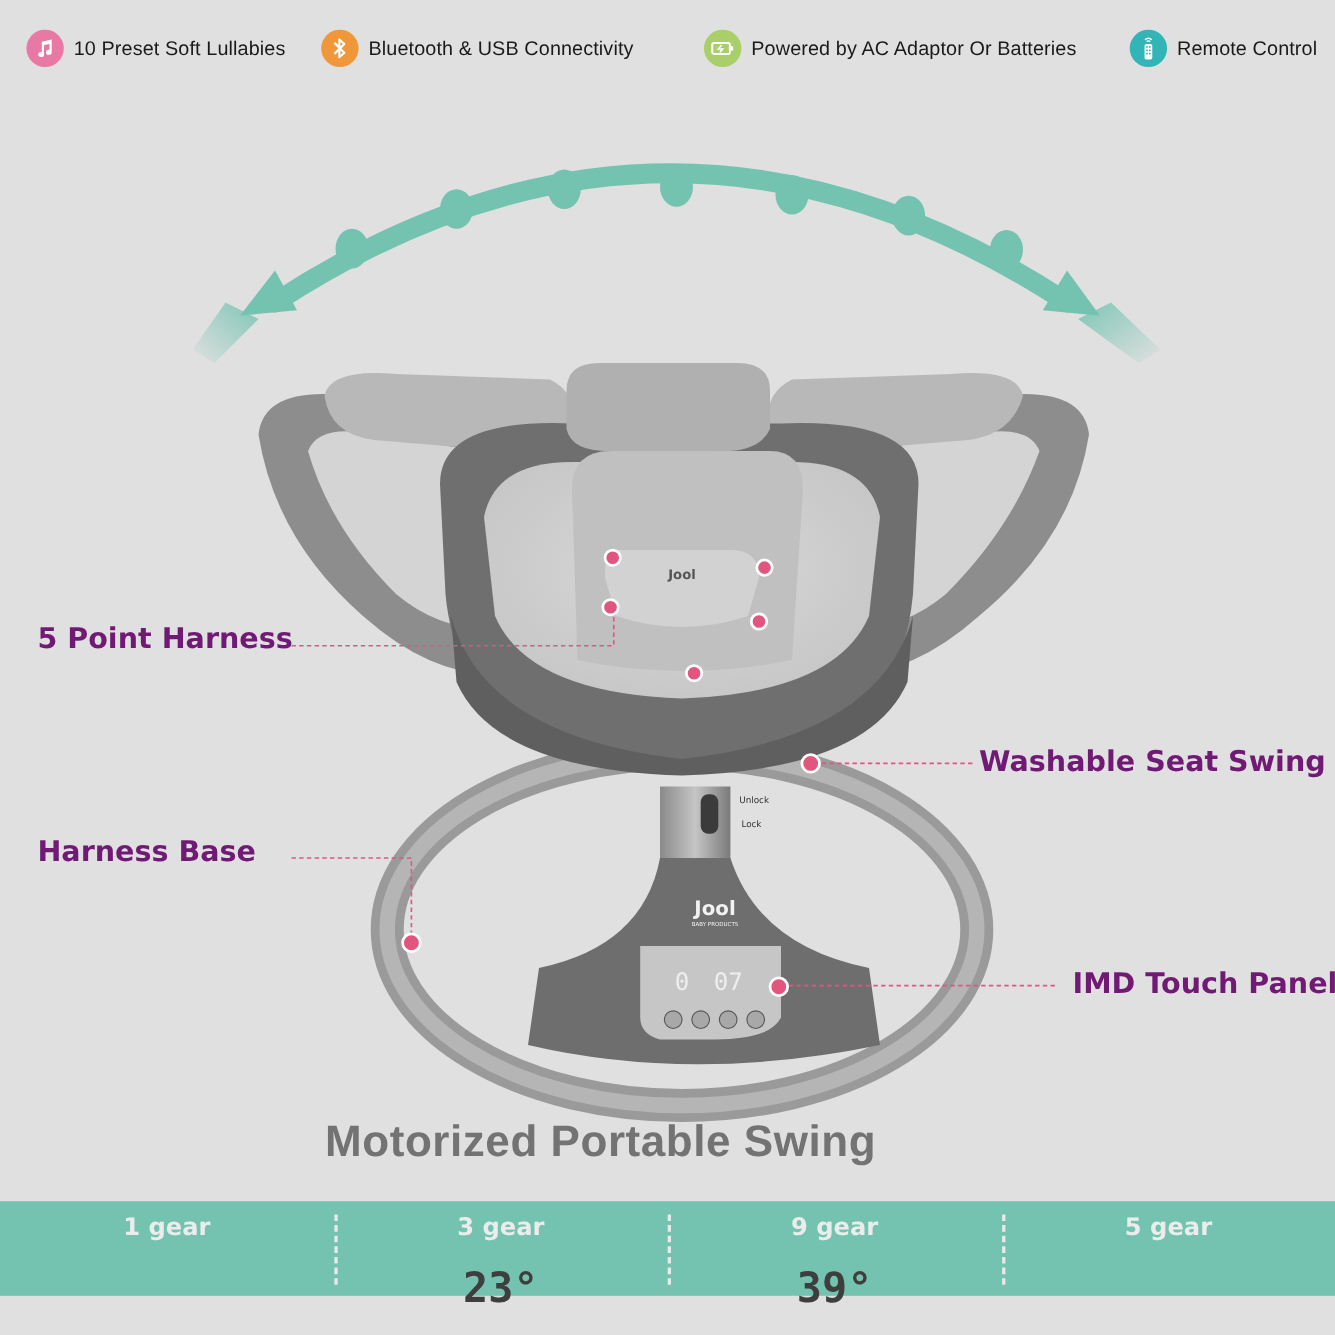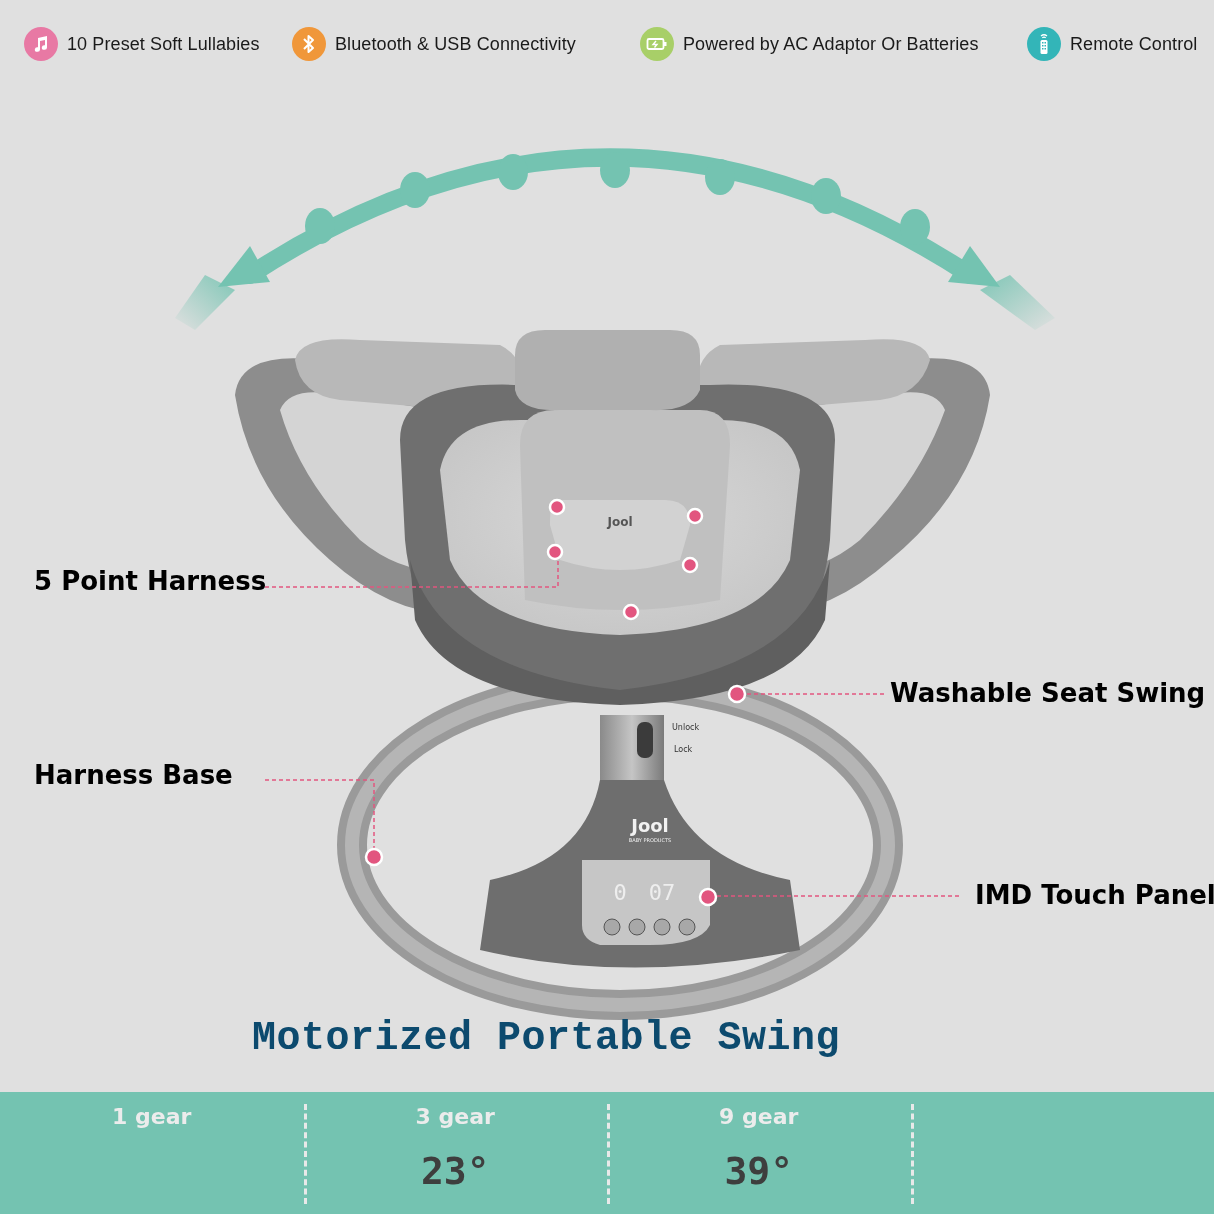--- a/index.html
+++ b/index.html
@@ -2,23 +2,23 @@
 <html><head>
 <meta charset="utf-8">
 <style>
   html, body { margin:0; padding:0; }
   body { width:1214px; height:1214px; background:#e0e0e0; position:relative; overflow:hidden; font-family:"DejaVu Sans", sans-serif; }
   .features { position:absolute; top:0; left:10px; width:1214px; height:88px; }
   .feat { position:absolute; top:27px; display:flex; align-items:center; height:34px; }
   .feat .ic { width:34px; height:34px; border-radius:50%; display:flex; align-items:center; justify-content:center; margin-right:9px; flex:none; }
   .feat .lbl { font-family:"Liberation Sans", sans-serif; font-size:18px; color:#1a1a1a; white-space:nowrap; letter-spacing:0.1px; }
   .stage { position:absolute; left:0; top:88px; width:1214px; height:1000px; }
-  .callout { position:absolute; font-family:"DejaVu Sans", sans-serif; font-weight:bold; color:#000000; font-size:26px; white-space:nowrap; }
-  .title { position:absolute; left:0; width:1092px; top:1016px; text-align:center; font-family:Liberation Mono, monospace; font-weight:bold; font-size:40px; color:#0c4a6e; letter-spacing:0.5px; }
-  .gears { position:absolute; left:0; top:1092px; width:1214px; height:122px; background:#74c3b1; display:flex; }
+  .callout { position:absolute; font-family:"DejaVu Sans", sans-serif; font-weight:bold; color:#701a75; font-size:26px; white-space:nowrap; }
+  .title { position:absolute; left:0; width:1092px; top:1016px; text-align:center; font-family:Liberation Sans, sans-serif; font-weight:bold; font-size:40px; color:#737373; letter-spacing:0.5px; }
+  .gears { position:absolute; left:0; top:1092px; width:1214px; height:86px; background:#74c3b1; display:flex; }
   .gear { flex:1; position:relative; text-align:center; }
   .gear + .gear::before { content:""; position:absolute; left:0; top:12px; bottom:10px; border-left:3px dashed #e9e9e9; }
   .gear .gname { margin-top:12px; font-family:"DejaVu Sans", sans-serif; font-weight:bold; font-size:22px; color:#ececec; }
   .gear .gval { margin-top:20px; font-family:"DejaVu Sans Mono", monospace; font-weight:bold; font-size:38px; color:#3e3e3e; }
 </style>
 </head>
 <body>
 
 <div class="features">
   <div class="feat" style="left:14px">
@@ -183,14 +183,15 @@
   </div>
   <div class="gear">
     <div class="gname">3 gear</div>
     <div class="gval">23°</div>
   </div>
   <div class="gear">
     <div class="gname">9 gear</div>
     <div class="gval">39°</div>
   </div>
   <div class="gear">
+    <div class="gname">5 gear</div>
   </div>
 </div>
 
 </body></html>

